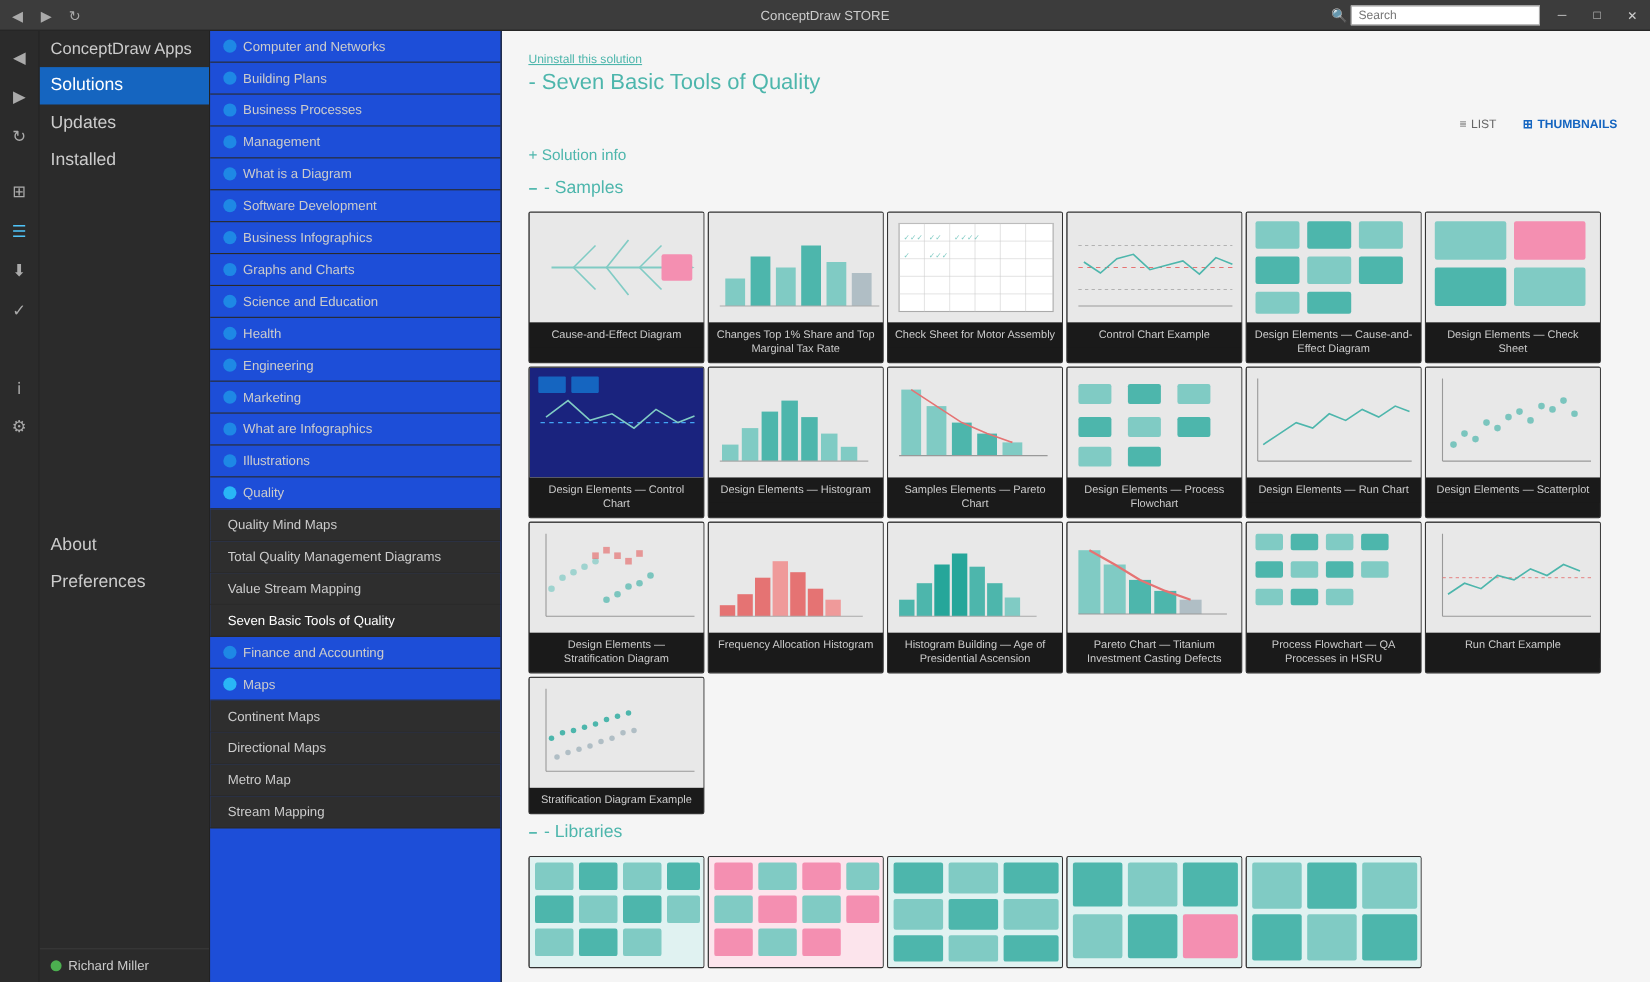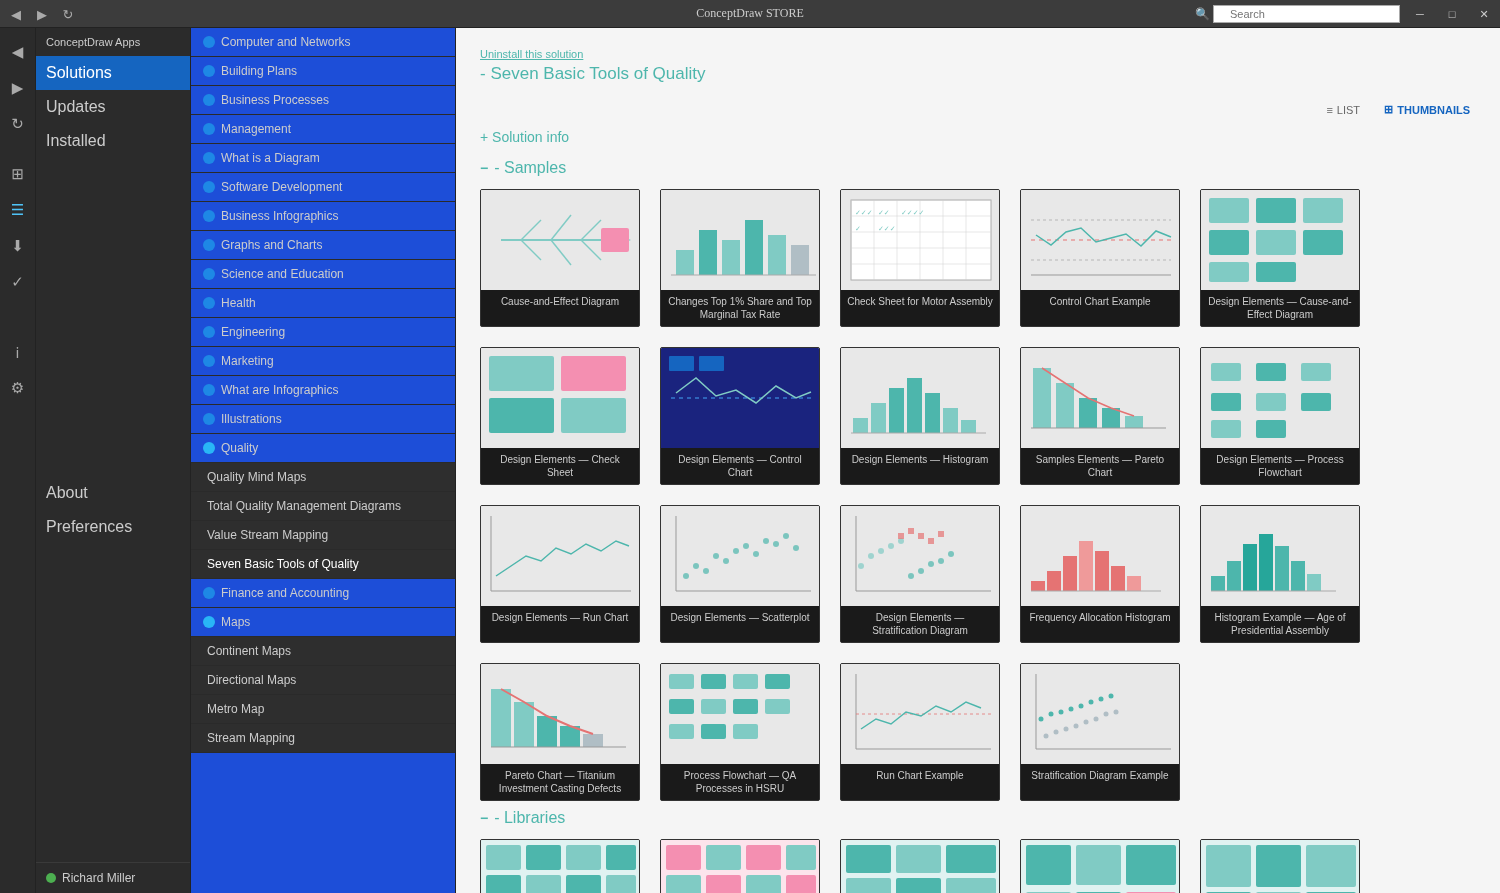--- a/index.html
+++ b/index.html
@@ -9,21 +9,21 @@
     .title-bar {
       background: #3c3c3c;
       height: 28px;
       display: flex;
       align-items: center;
       justify-content: center;
       position: relative;
       border-bottom: 1px solid #222;
       flex-shrink: 0;
     }
-    .title-bar-title { color: #ccc; font-size: 12px; font-family: Liberation Serif, serif; }
+    .title-bar-title { color: #ccc; font-size: 12px; }
     .title-bar-controls { position: absolute; right: 0; top: 0; display: flex; height: 28px; }
     .title-bar-btn { width: 32px; height: 28px; display: flex; align-items: center; justify-content: center; color: #ccc; font-size: 11px; cursor: pointer; background: transparent; border: none; }
     .title-bar-nav { position: absolute; left: 0; top: 0; display: flex; align-items: center; height: 28px; gap: 2px; padding-left: 4px; }
     .title-bar-nav-btn { width: 24px; height: 24px; display: flex; align-items: center; justify-content: center; color: #aaa; font-size: 13px; cursor: pointer; background: transparent; border: none; }
     .search-bar { position: absolute; right: 100px; display: flex; align-items: center; }
     .search-bar input { background: #fff; border: 1px solid #aaa; padding: 2px 6px; font-size: 11px; width: 180px; color: #333; }
 
     
     .app-body { display: flex; flex: 1; overflow: hidden; }
 
@@ -93,30 +93,30 @@
       display: flex;
       align-items: center;
       gap: 6px;
       border-bottom: 1px solid #2a2a2a;
     }
     .tree-item.active { background: #1565c0; color: #fff; }
     .tree-item.sub { padding-left: 16px; background: #2e2e2e; align-items: center; }
 
     
     .content { flex: 1; background: #f5f5f5; overflow-y: auto; padding: 20px 24px; }
-    .content-title { color: #4db6ac; font-size: 17px; font-weight: 300; margin-bottom: 16px; }
+    .content-title { color: #4db6ac; font-size: 20px; font-weight: 300; margin-bottom: 16px; }
     .section-header { display: flex; align-items: center; gap: 6px; margin-bottom: 12px; margin-top: 8px; }
     .section-toggle { color: #4db6ac; font-size: 14px; font-weight: bold; cursor: pointer; }
     .section-label { color: #4db6ac; font-size: 16px; font-weight: 500; }
     .view-controls { display: flex; align-items: center; gap: 12px; justify-content: flex-end; margin-bottom: 10px; }
     .view-btn { display: flex; align-items: center; gap: 4px; color: #666; font-size: 11px; cursor: pointer; padding: 3px 6px; }
     .view-btn.active { color: #1565c0; font-weight: bold; }
 
     
-    .thumb-grid { display: flex; flex-wrap: wrap; gap: 20px; }
+    .thumb-grid { display: flex; flex-wrap: wrap; gap: 3px; }
     .thumb-card {
       background: #1a1a1a;
       width: 160px;
       border-radius: 2px;
       overflow: hidden;
       cursor: pointer;
       border: 1px solid #333;
     }
     .thumb-img {
       width: 160px;
@@ -153,21 +153,21 @@
 
 <div class="title-bar">
   <div class="title-bar-nav">
     <button class="title-bar-nav-btn">◀</button>
     <button class="title-bar-nav-btn">▶</button>
     <button class="title-bar-nav-btn">↻</button>
   </div>
   <span class="title-bar-title">ConceptDraw STORE</span>
   <div class="search-bar">
     <span style="color:#999;font-size:12px;margin-right:3px;">🔍</span>
-    <input type="text" style="width: 187px; font-size: 11px; padding: 2px 16px; border: 1px solid rgb(170, 170, 170);" placeholder="Search">
+    <input type="text" style="width: 172px; font-size: 11px; padding: 2px 6px; border: 1px solid rgb(170, 170, 170);" placeholder="Search">
   </div>
   <div class="title-bar-controls">
     <button class="title-bar-btn">─</button>
     <button class="title-bar-btn">□</button>
     <button class="title-bar-btn close">✕</button>
   </div>
 </div>
 
 <div class="app-body">
 
@@ -179,21 +179,21 @@
     <div class="icon-sidebar-item">⊞</div>
     <div class="icon-sidebar-item active">☰</div>
     <div class="icon-sidebar-item">⬇</div>
     <div class="icon-sidebar-item">✓</div>
     <div style="height:30px;"></div>
     <div class="icon-sidebar-item">ℹ</div>
     <div class="icon-sidebar-item">⚙</div>
   </div>
 
   <div class="nav-sidebar">
-    <div class="nav-sidebar-item" style="font-size:11px;">ConceptDraw Apps</div>
+    <div class="nav-sidebar-item" style="font-size:15px;">ConceptDraw Apps</div>
     <div class="nav-sidebar-item active">Solutions</div>
     <div class="nav-sidebar-item">Updates</div>
     <div class="nav-sidebar-item">Installed</div>
     <div style="flex:1;"></div>
     <div class="nav-sidebar-item">About</div>
     <div class="nav-sidebar-item">Preferences</div>
     <div style="flex:1;"></div>
     <div class="nav-sidebar-bottom">
       <div class="user-dot"></div>
       <span>Richard Miller</span>
@@ -552,21 +552,21 @@
      <rect x="10" y="70" width="14" height="15" fill="#4db6ac"></rect>
      <rect x="26" y="55" width="14" height="30" fill="#4db6ac"></rect>
      <rect x="42" y="38" width="14" height="47" fill="#26a69a"></rect>
      <rect x="58" y="28" width="14" height="57" fill="#26a69a"></rect>
      <rect x="74" y="40" width="14" height="45" fill="#4db6ac"></rect>
      <rect x="90" y="55" width="14" height="30" fill="#4db6ac"></rect>
      <rect x="106" y="68" width="14" height="17" fill="#80cbc4"></rect>
      <line x1="10" y1="85" x2="135" y2="85" stroke="#aaa" stroke-width="1"></line>
      </svg>
           </div>
-    <div class="thumb-label">Histogram Example — Age of Presidential Assembly</div>
+    <div class="thumb-label">Histogram Building — Age of Presidential Ascension</div>
   </div>
         <div class="thumb-card">
     <div class="thumb-img">
             <svg viewBox="0 0 160 100">
               <rect width="160" height="100" fill="#e8e8e8"></rect>
      <rect x="10" y="25" width="20" height="58" fill="#80cbc4"></rect>
      <rect x="33" y="38" width="20" height="45" fill="#80cbc4"></rect>
      <rect x="56" y="52" width="20" height="31" fill="#4db6ac"></rect>
      <rect x="79" y="62" width="20" height="21" fill="#4db6ac"></rect>
      <rect x="102" y="70" width="20" height="13" fill="#b0bec5"></rect>

